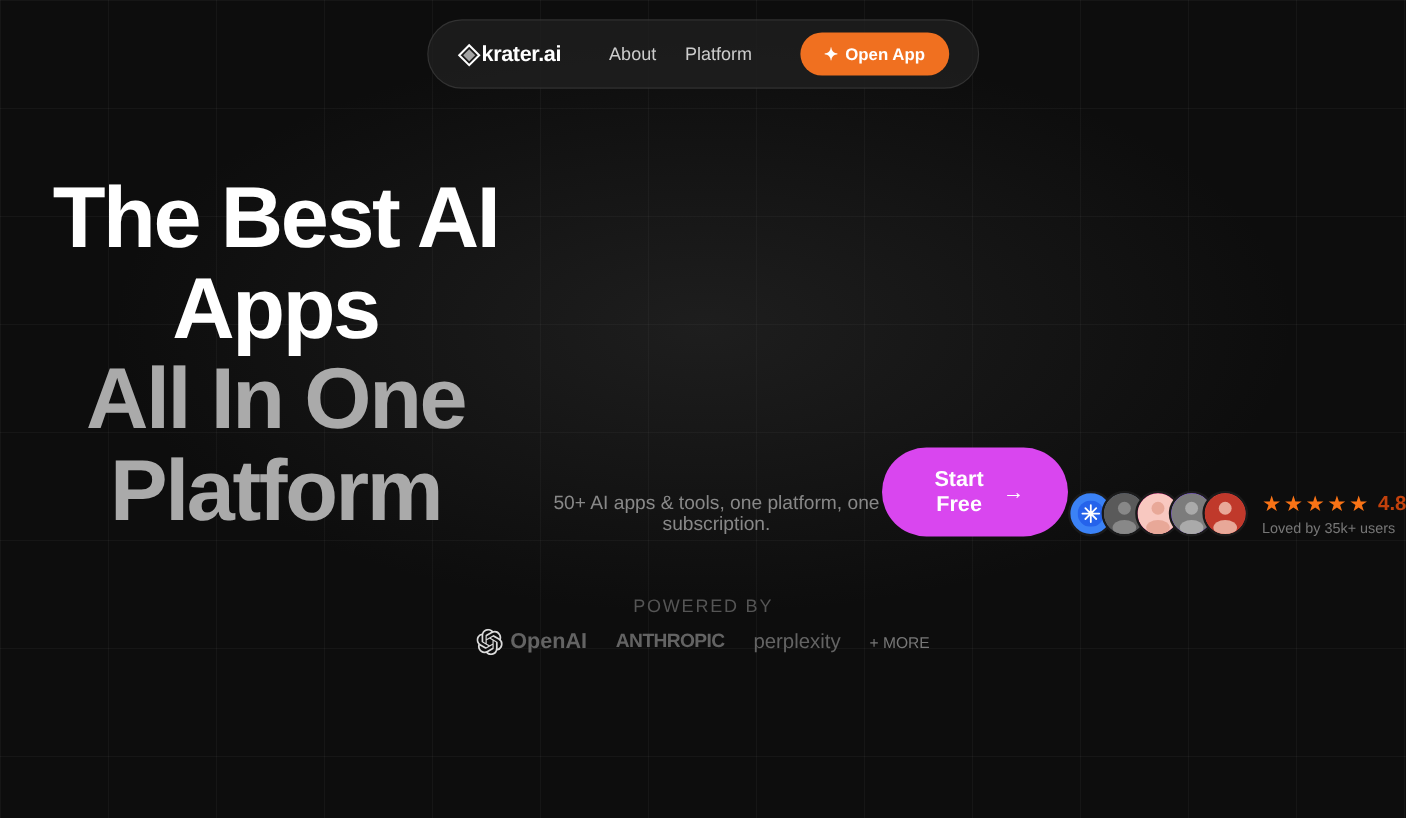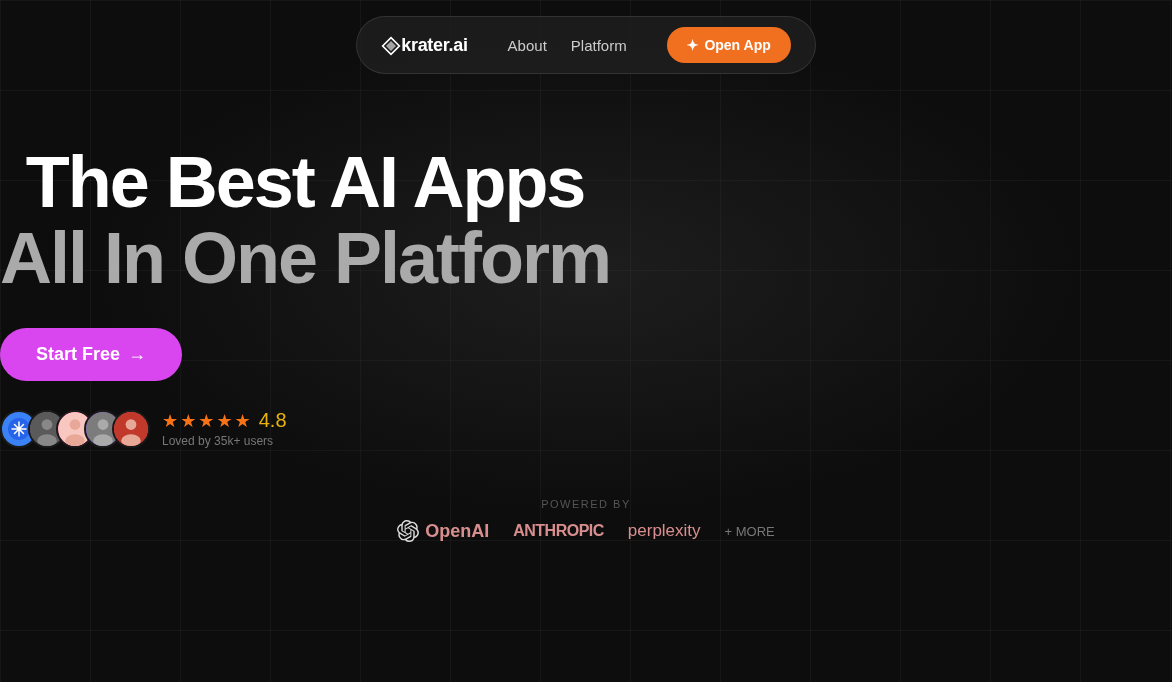--- a/index.html
+++ b/index.html
@@ -95,22 +95,22 @@
       display: flex;
       align-items: center;
       gap: 6px;
     }
 
     
     .hero {
       position: relative;
       z-index: 5;
       display: flex;
-      flex-direction: column;
-      align-items: flex-start;
+      flex-direction: row;
+      align-items: flex-end;
       text-align: center;
       padding-top: 55px;
     }
 
     .hero-title {
       color: #ffffff;
       font-size: 72px;
       font-weight: 800;
       line-height: 1.05;
       letter-spacing: -2px;
@@ -191,23 +191,23 @@
       align-items: center;
       gap: 2px;
     }
 
     .star {
       color: #f97316;
       font-size: 18px;
     }
 
     .rating-number {
-      color: #eab308;
-      font-size: 20px;
-      font-weight: 400;
+      color: #c2410c;
+      font-size: 17px;
+      font-weight: 700;
       margin-left: 6px;
     }
 
     .loved-text {
       color: #777777;
       font-size: 12px;
     }
 
     
     .powered-by {
@@ -215,38 +215,38 @@
       z-index: 5;
       display: flex;
       flex-direction: column;
       align-items: center;
       margin-top: 50px;
       gap: 10px;
     }
 
     .powered-by-label {
       color: #555555;
-      font-size: 11px;
+      font-size: 15px;
       letter-spacing: 1.5px;
       text-transform: uppercase;
       font-weight: 500;
     }
 
     .powered-logos {
       display: flex;
       align-items: center;
       gap: 24px;
     }
 
     .powered-logo {
-      color: #fca5a5;
+      color: #737373;
       font-size: 18px;
       font-weight: 700;
       display: flex;
-      align-items: center;
+      align-items: flex-start;
       gap: 6px;
       opacity: 0.85;
     }
 
     .openai-icon {
       width: 22px;
       height: 22px;
     }
 
     .anthropic-logo {
@@ -294,20 +294,21 @@
     </button>
   </div>
 </nav>
 
 <section class="hero">
   <h1 class="hero-title">
     <div class="line1">The Best AI Apps</div>
     <div class="line2">All In One Platform</div>
   </h1>
 
+  <p class="hero-subtitle">50+ AI apps &amp; tools, one platform, one subscription.</p>
 
   <button class="start-free-btn">
     <span>Start Free</span>
     <span>→</span>
   </button>
 
   <div class="social-proof">
     <div class="avatars">
 
       <div class="avatar-circle avatar-1">

